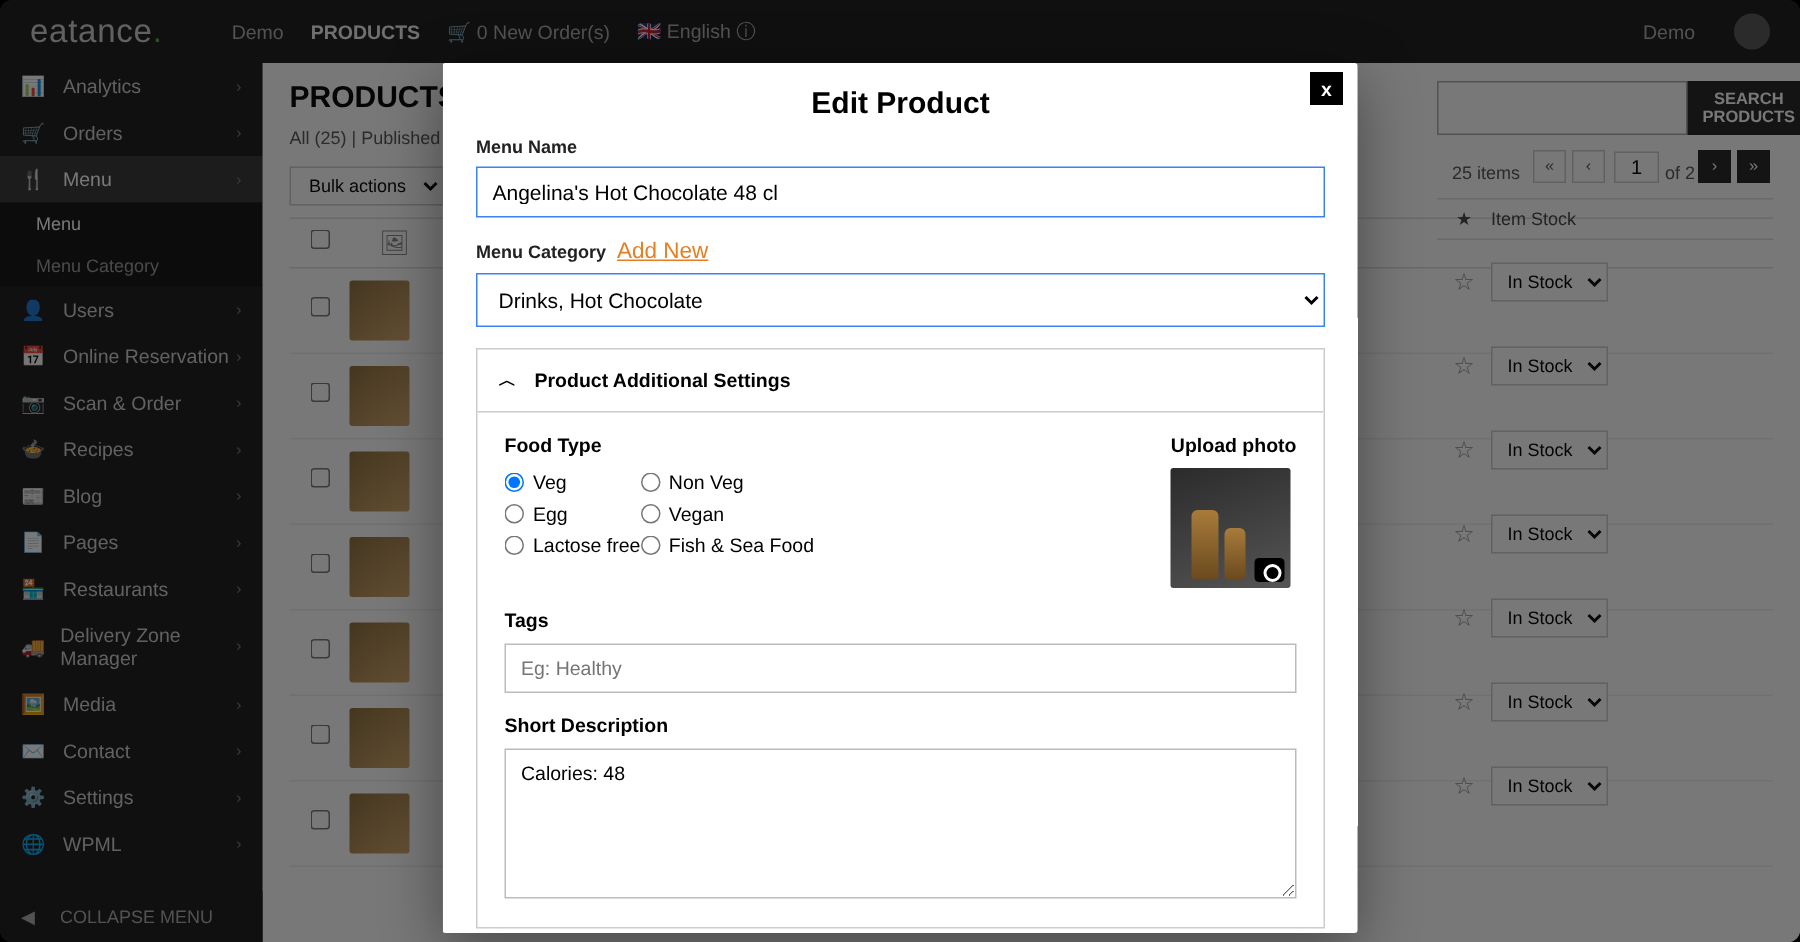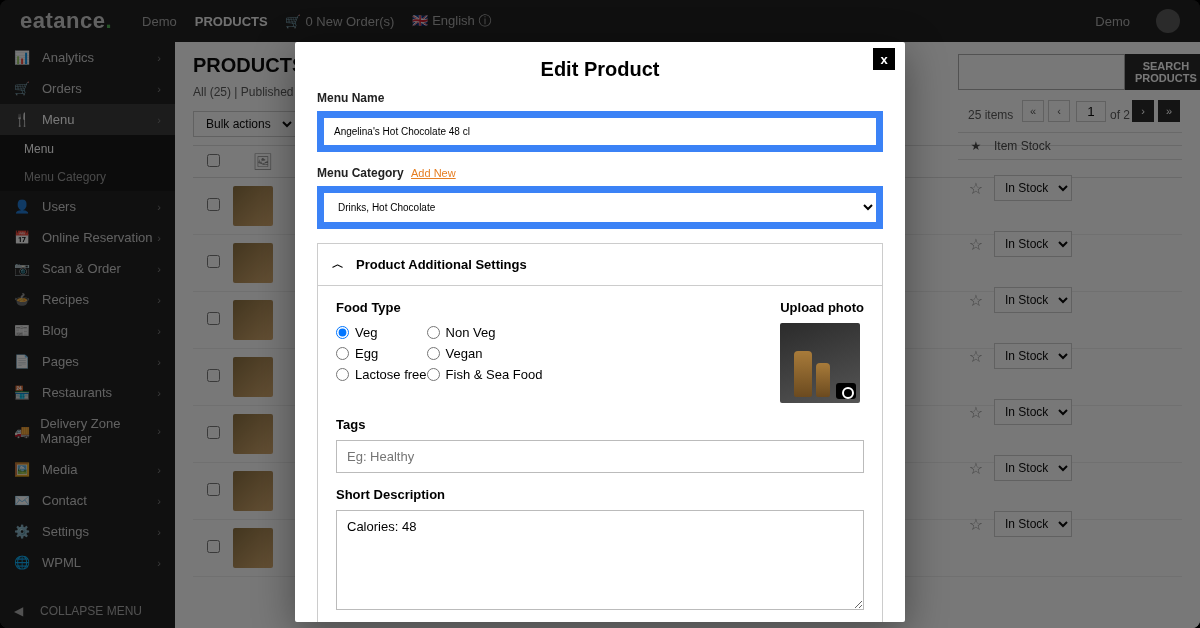--- a/index.html
+++ b/index.html
@@ -1,19 +1,19 @@
 <!DOCTYPE html>
 <html><head>
 <meta charset="utf-8">
 <style>
 * { box-sizing: border-box; margin: 0; padding: 0; font-family: -apple-system, BlinkMacSystemFont, "Segoe UI", Arial, sans-serif; }
 body { background: #000; width: 1200px; height: 628px; overflow: hidden; position: relative; border-radius: 8px; }
 
 .topbar { height: 42px; background: #1a1a1a; display: flex; align-items: center; padding: 0 20px; color: #888; font-size: 13px; }
-.logo { font-size: 22px; font-weight: bold; color: #ccc; margin-right: 30px; letter-spacing: 0.5px;}
+.logo { font-size: 22px; font-weight: normal; color: #ccc; margin-right: 46px; letter-spacing: 0.5px;}
 .logo .dot { color: #4caf50; }
 .topbar-item { margin-right: 18px; cursor: pointer; color: #aaa; font-size: 13px;}
 .topbar-item.active { color: #eee; font-weight: bold; }
 .topbar-right { margin-left: auto; display: flex; align-items: center;}
 .avatar-circle { width: 24px; height: 24px; border-radius: 50%; background: #555; margin-left: 8px; }
 
 .layout { display: flex; height: calc(628px - 42px); }
 
 .sidebar { width: 175px; background: #1a1a1a; color: #ccc; font-size: 13px; }
 .side-item { display: flex; align-items: center; padding: 8px 14px; cursor: pointer; justify-content: space-between;}
@@ -52,22 +52,22 @@
 .star { color:#888; font-size:16px;}
 
 .overlay { position:absolute; inset:0; background:rgba(10,10,10,0.55); display:flex; justify-content:center; padding-top:42px;}
 .modal { width:610px; background:#fff; border-radius:2px; position:relative; max-height: 580px; overflow-y:auto; box-shadow:0 10px 40px rgba(0,0,0,.4);}
 .modal-close { position:absolute; top:6px; right:10px; background:#000; color:#fff; width:22px; height:22px; font-weight:bold; display:flex; align-items:center; justify-content:center; cursor:pointer; font-size:13px;}
 .modal-title { text-align:center; font-size:20px; font-weight:bold; padding:16px 0 10px;}
 .modal-body { padding:0 22px 22px;}
 .form-row { display:flex; gap:14px; margin-bottom:14px;}
 .field { display:flex; flex-direction:column; font-size:12px;}
 .field label { font-weight:bold; margin-bottom:6px; color:#222;}
-.field input, .field select, .field textarea { border:7px solid #3b82f6; padding:8px 10px; font-size:10px; background:#fff;}
-.add-new { color:#e67e22; font-size:11px; font-weight:normal; margin-left:4px; cursor:pointer; text-decoration:underline;}
+.field input, .field select, .field textarea { border:1px solid #3b82f6; padding:8px 10px; font-size:14px; background:#fff;}
+.add-new { color:#e67e22; font-size:15px; font-weight:normal; margin-left:4px; cursor:pointer; text-decoration:underline;}
 .accordion { border:1px solid #ccc; }
 .acc-head { display:flex; align-items:center; padding:12px 14px; border-bottom:1px solid #ccc; font-weight:bold; font-size:13px;}
 .acc-head .chev2 { margin-right:12px; font-size:12px;}
 .acc-body { padding:14px 18px;}
 .acc-row { display:flex; gap:40px;}
 .food-type { flex:1;}
 .ft-title { font-weight:bold; font-size:13px; margin-bottom:10px;}
 .radio-grid { display:flex; font-size:13px;}
 .radio-col label { display:flex; align-items:center; margin-bottom:6px; cursor:pointer;}
 .radio-col input { margin-right:6px;}

